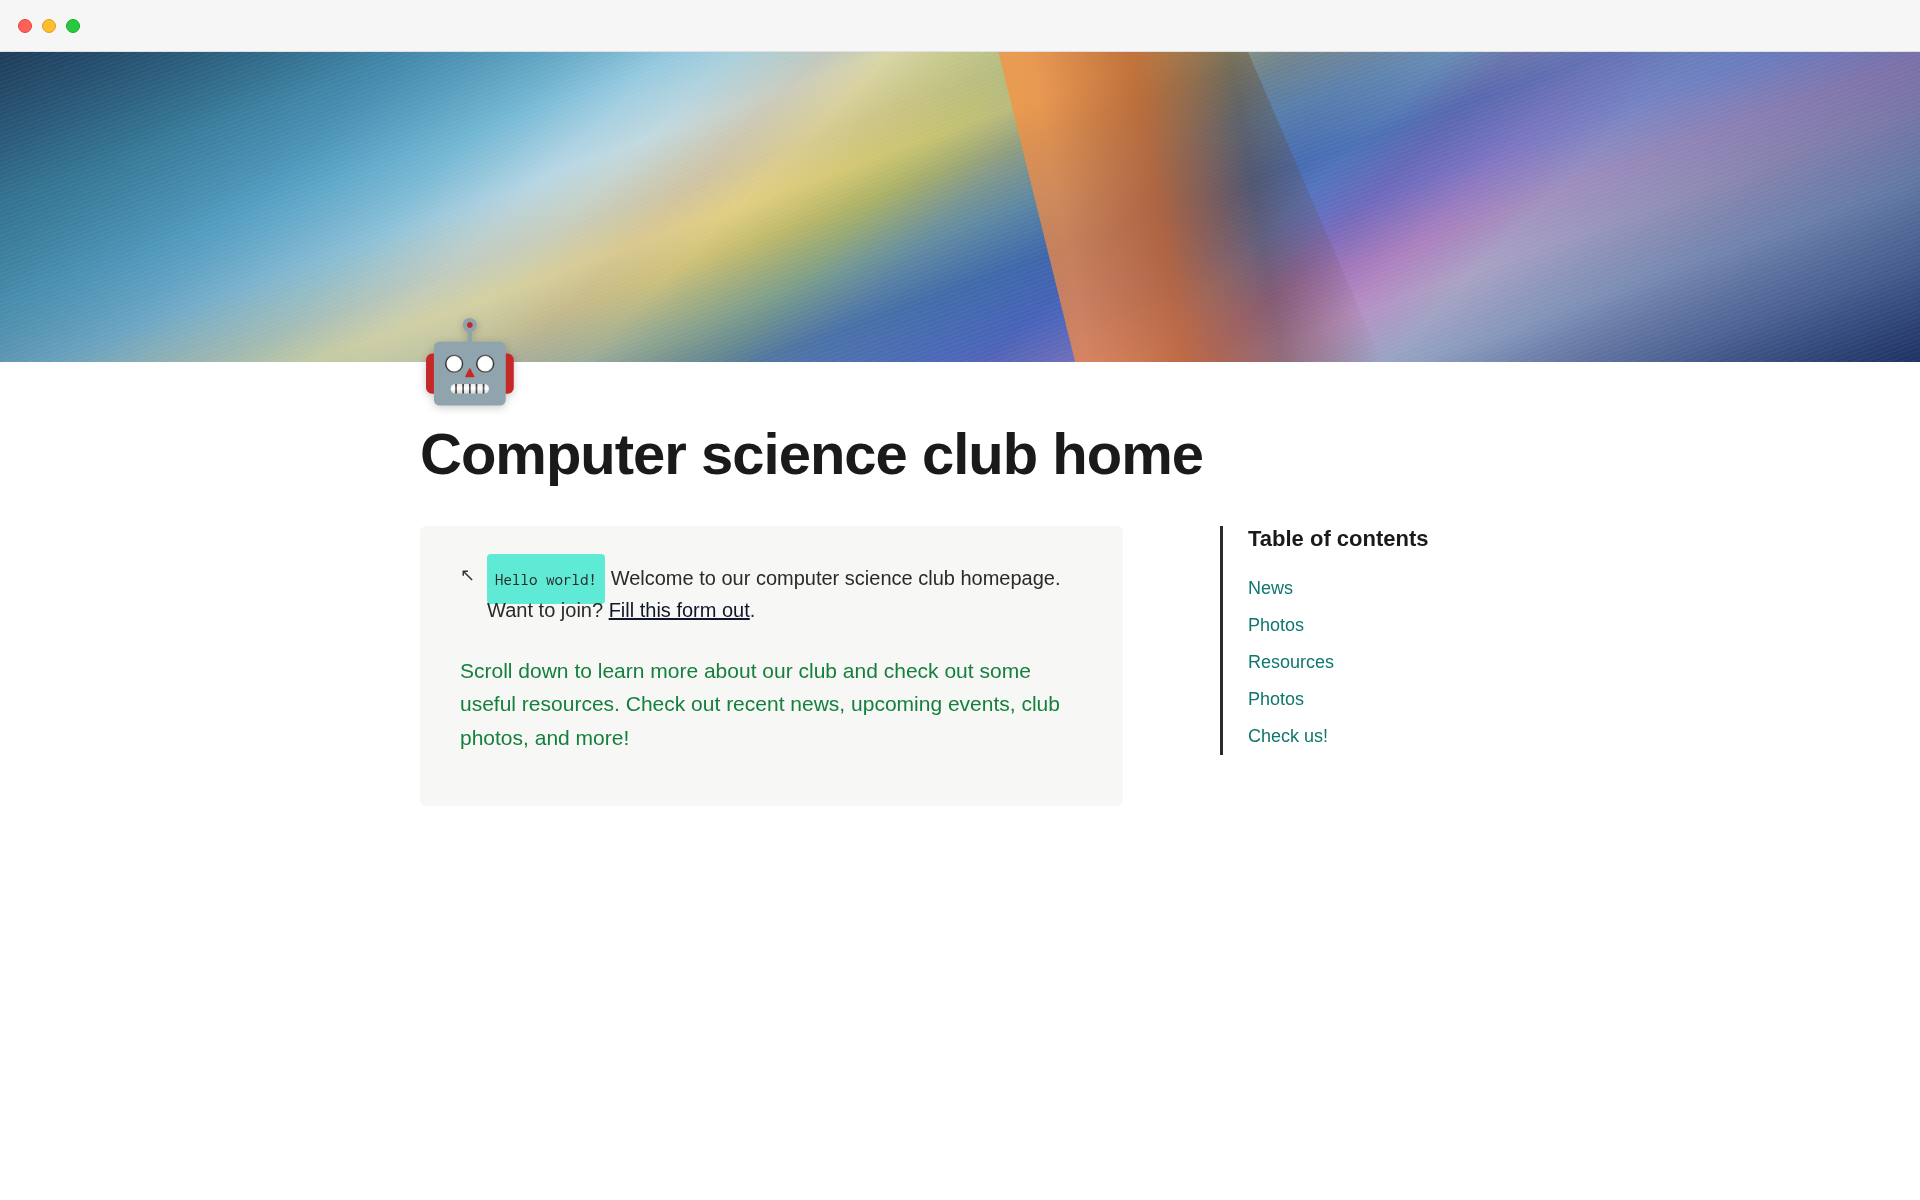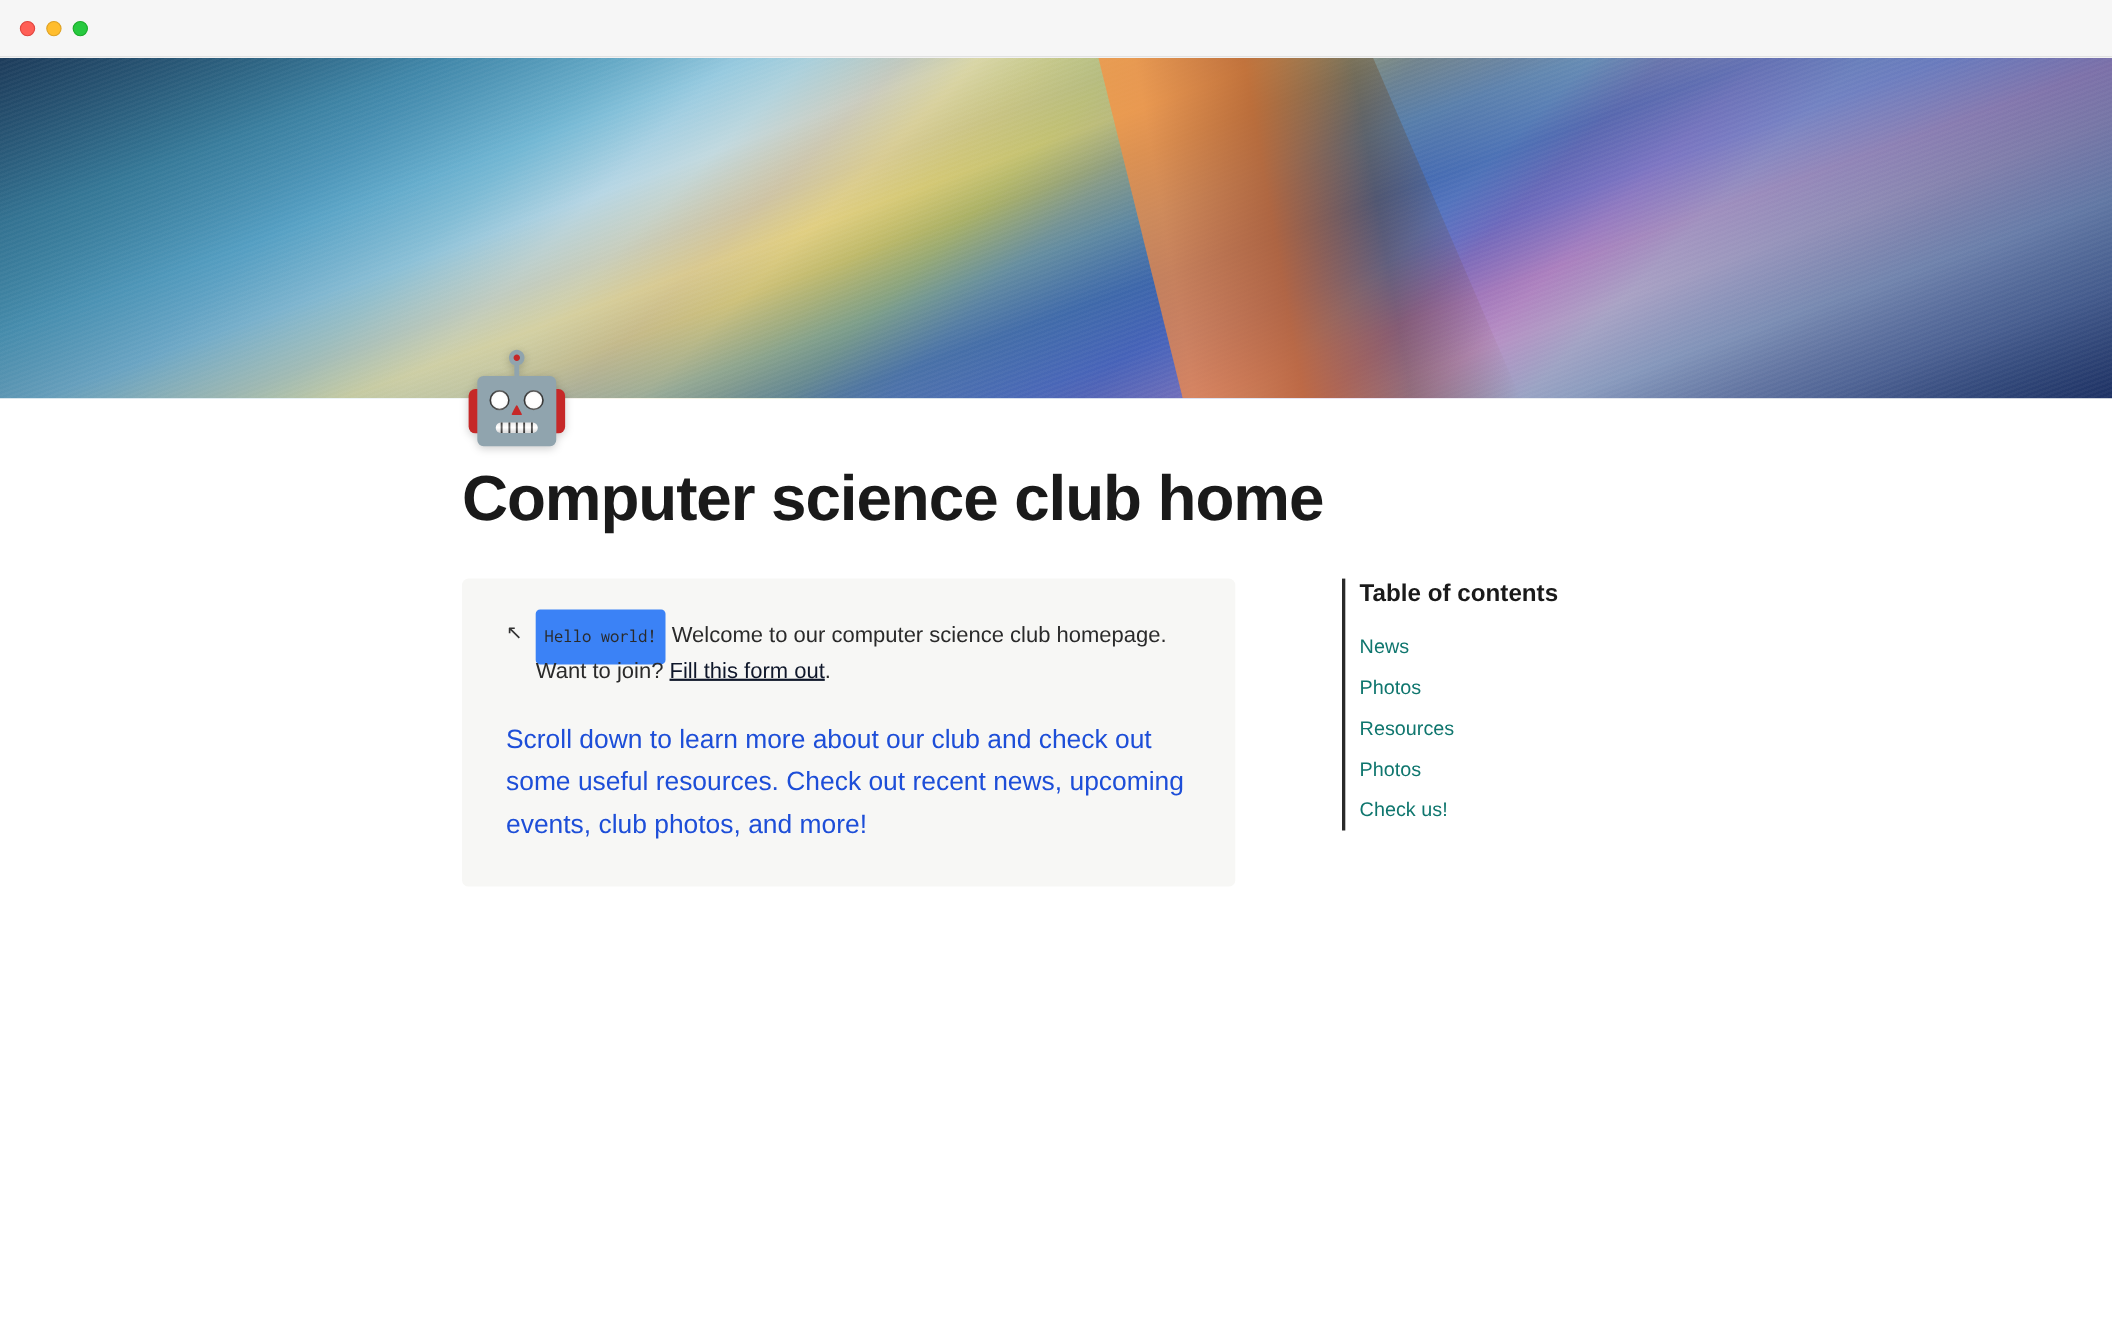--- a/index.html
+++ b/index.html
@@ -192,47 +192,47 @@
       flex-shrink: 0;
     }
 
     .intro-paragraph {
       font-size: 20px;
       color: #2a2a2a;
       line-height: 1.6;
     }
 
     .code-inline {
-      background: #3b82f6;
+      background: #5eead4;
       border-radius: 4px;
       padding: 16px 8px;
       font-family: 'SF Mono', 'Monaco', 'Inconsolata', 'Courier New', monospace;
       font-size: 17px;
       color: #2a2a2a;
     }
 
     .link-text {
       color: #0f172a;
       text-decoration: underline;
       cursor: pointer;
     }
 
     .second-paragraph {
-      font-size: 24px;
-      color: #1d4ed8;
+      font-size: 21px;
+      color: #15803d;
       line-height: 1.6;
       margin-top: 0;
     }
 
     
     .toc-sidebar {
       width: 280px;
       flex-shrink: 0;
       border-left: 3px solid #2a2a2a;
-      padding-left: 13px;
+      padding-left: 25px;
       margin-left: 37px;
     }
 
     .toc-title {
       font-size: 22px;
       font-weight: 700;
       color: #1a1a1a;
       margin-bottom: 18px;
     }
 

